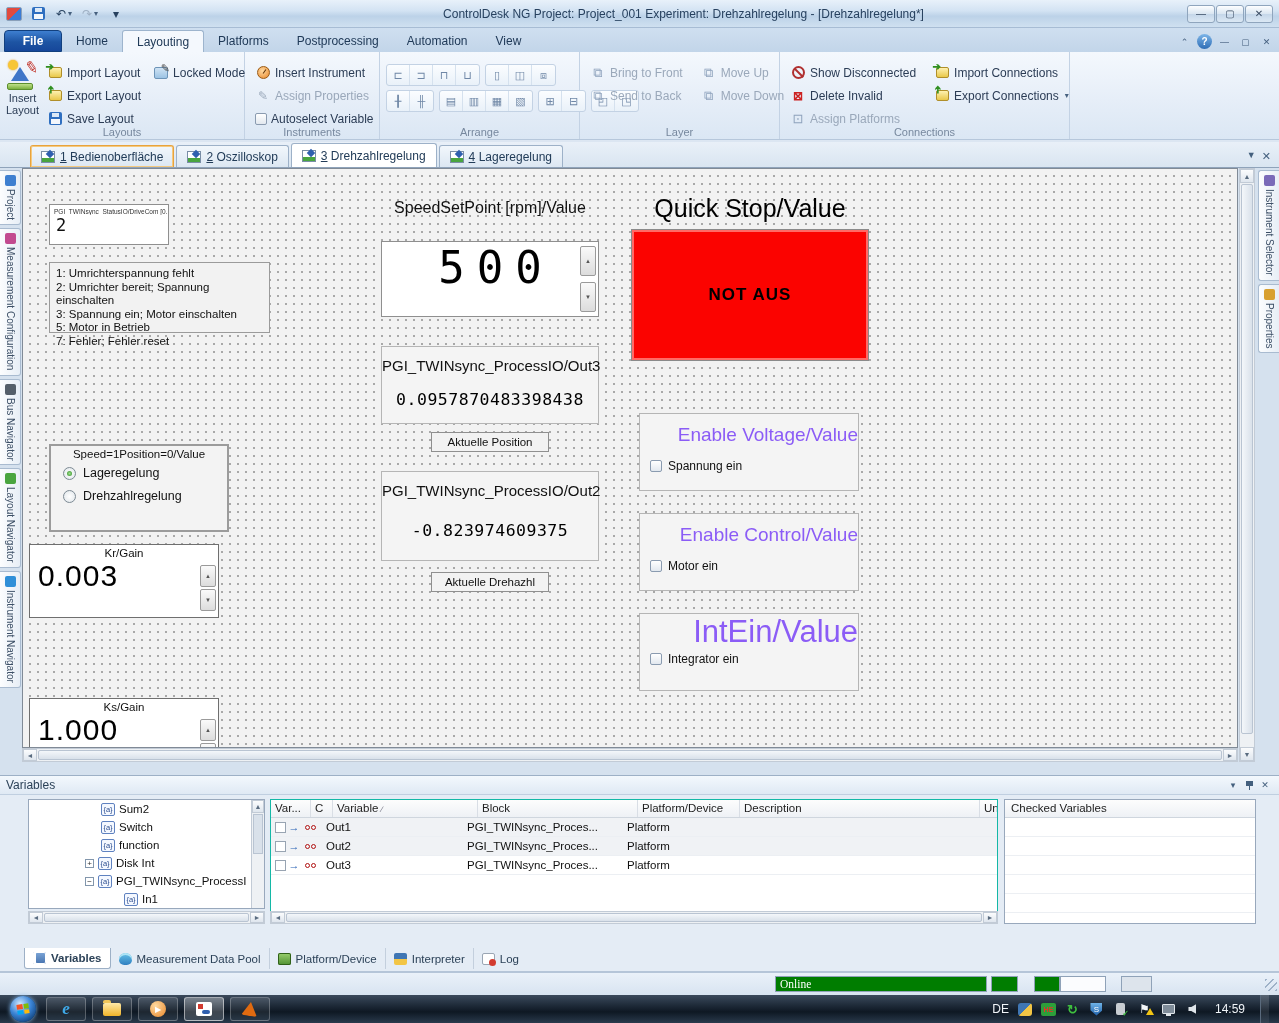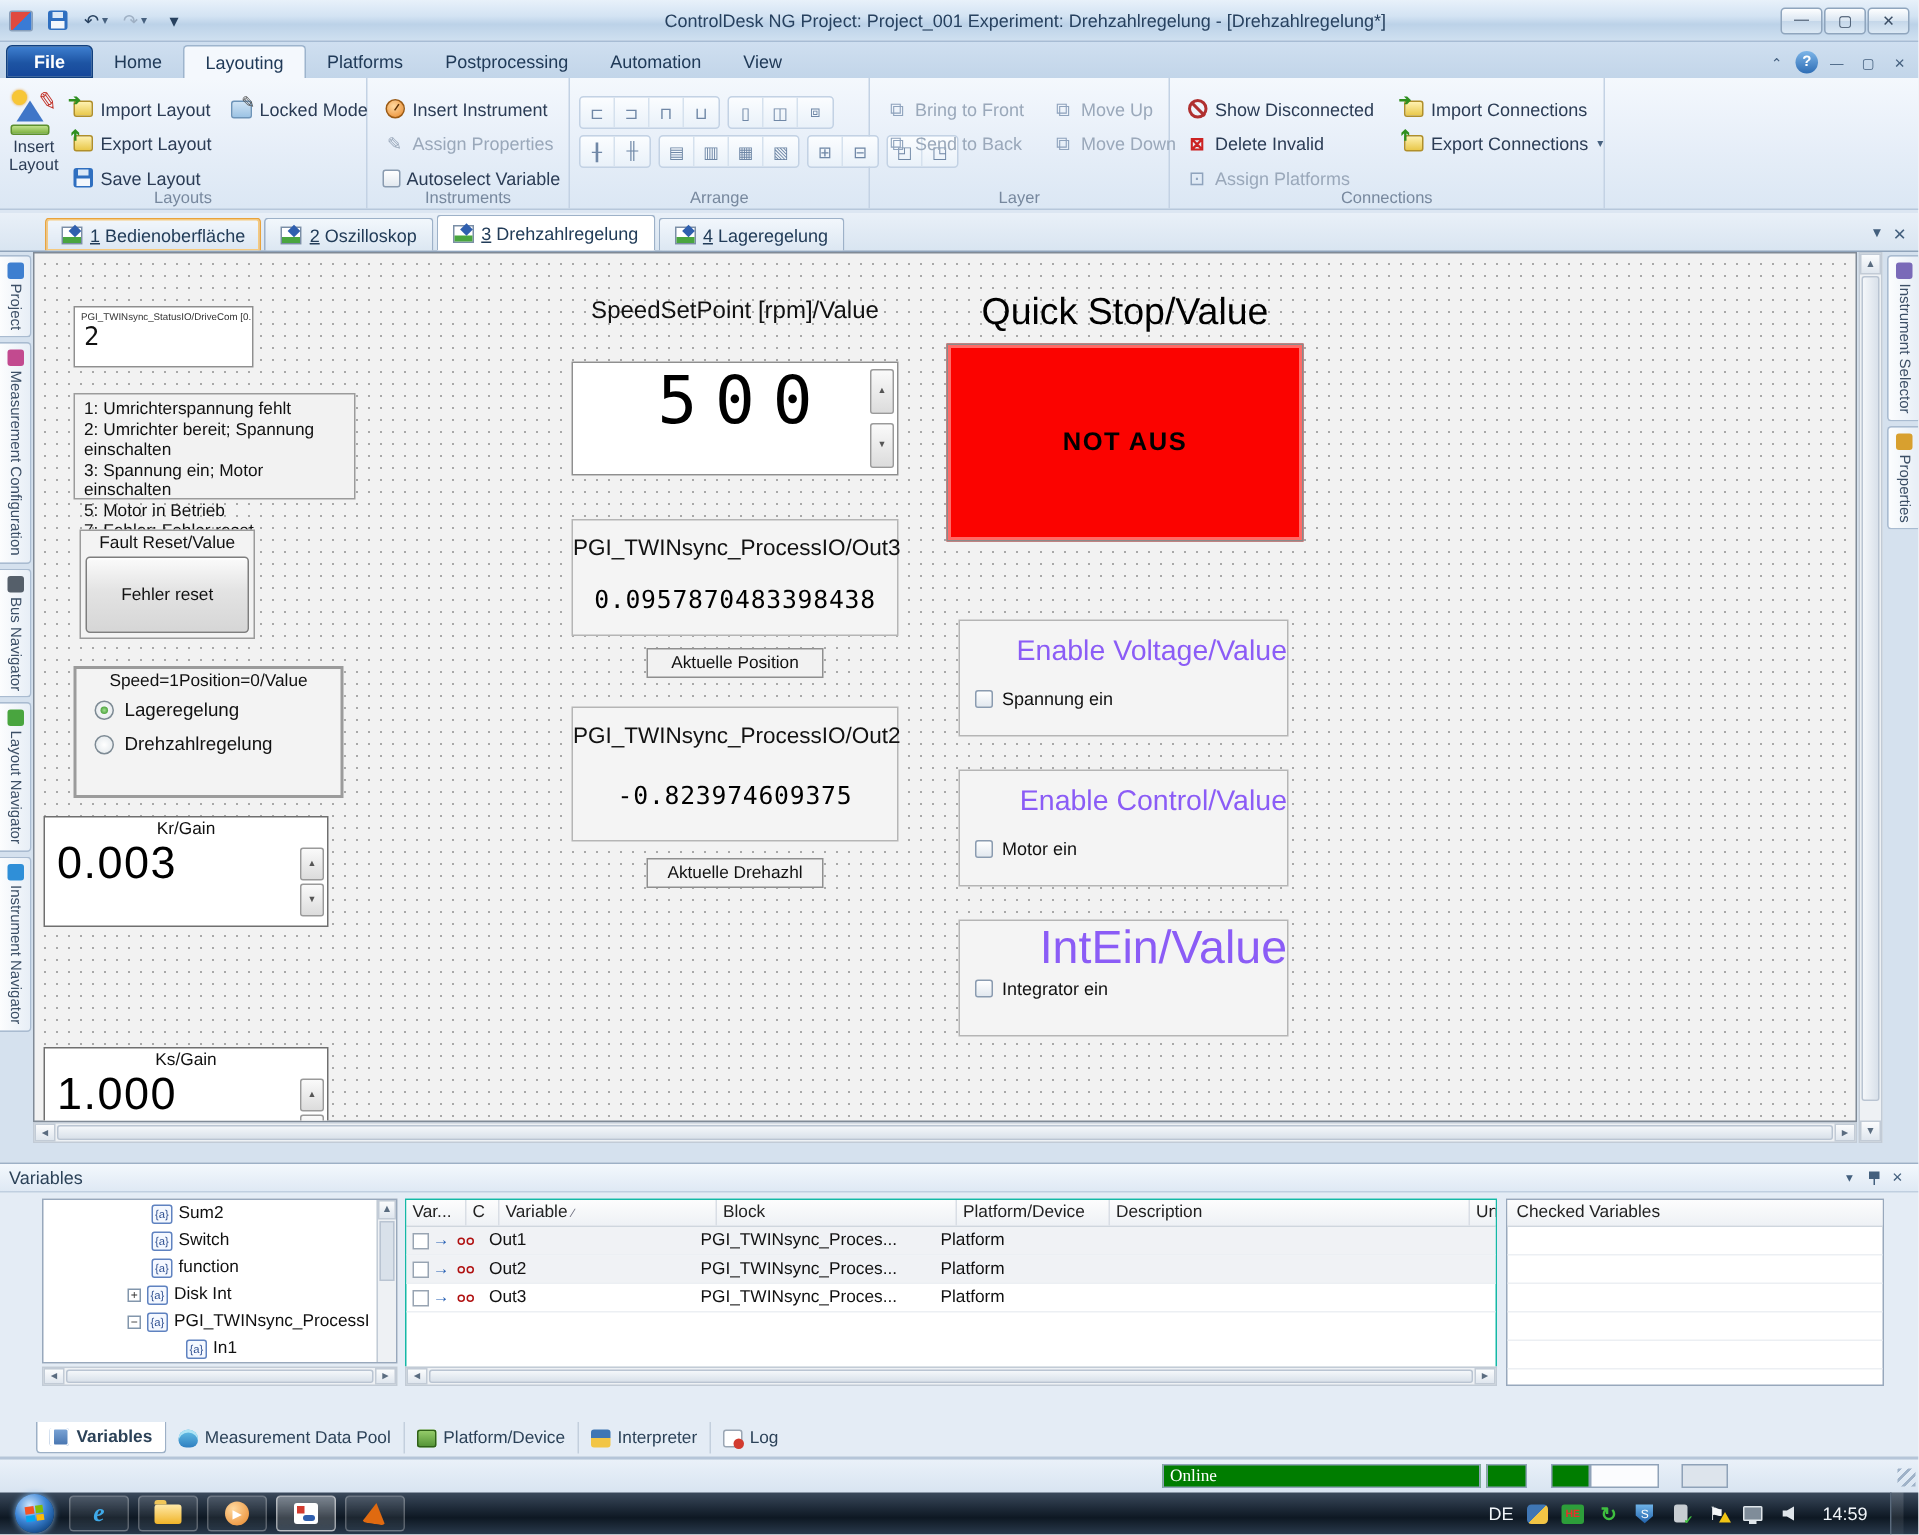--- a/index.html
+++ b/index.html
@@ -504,32 +504,28 @@
         </div>
     </div>
 
     <div class="canvas">
 
       <div class="inst disp" style="left:26px; top:35px; width:120px; height:41px;">
         <div class="tinylabel">PGI_TWINsync_StatusIO/DriveCom [0..5]</div>
         <div class="drivecom-val">2</div>
       </div>
 
-      <div class="inst statictext" style="left:26px; top:93px; width:188px; height:71px;">
+      <div class="inst statictext" style="left:26px; top:93px; width:221px; height:71px;">
         <div>1: Umrichterspannung fehlt</div>
         <div>2: Umrichter bereit; Spannung einschalten</div>
         <div>3: Spannung ein; Motor einschalten</div>
         <div>5: Motor in Betrieb</div>
         <div>7: Fehler; Fehler reset</div>
       </div>
 
-      <div class="inst" style="left:30px; top:184px; width:117px; height:73px; border:1px solid #9b9b9b; background:#f3f3f3;">
-        <div class="frame-title">Fault Reset/Value</div>
-        <div class="btn3d" style="position:absolute; left:3px; top:17px; width:109px; height:51px;">Fehler reset</div>
-      </div>
 
       <div class="inst frame" style="left:26px; top:275px; width:180px; height:88px;">
         <div class="frame-title">Speed=1Position=0/Value</div>
         <div class="radio-row" style="margin-top:6px;">
             <span class="rdot sel"></span>
             <span>Lageregelung</span>
           </div>
         <div class="radio-row" style="margin-top:9px;">
             <span class="rdot"></span>
             <span>Drehzahlregelung</span>

